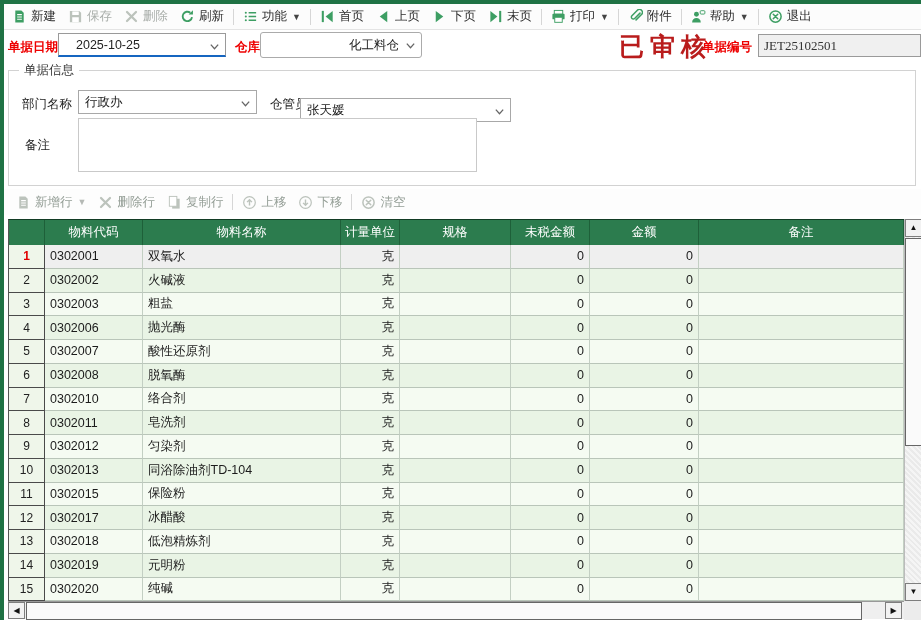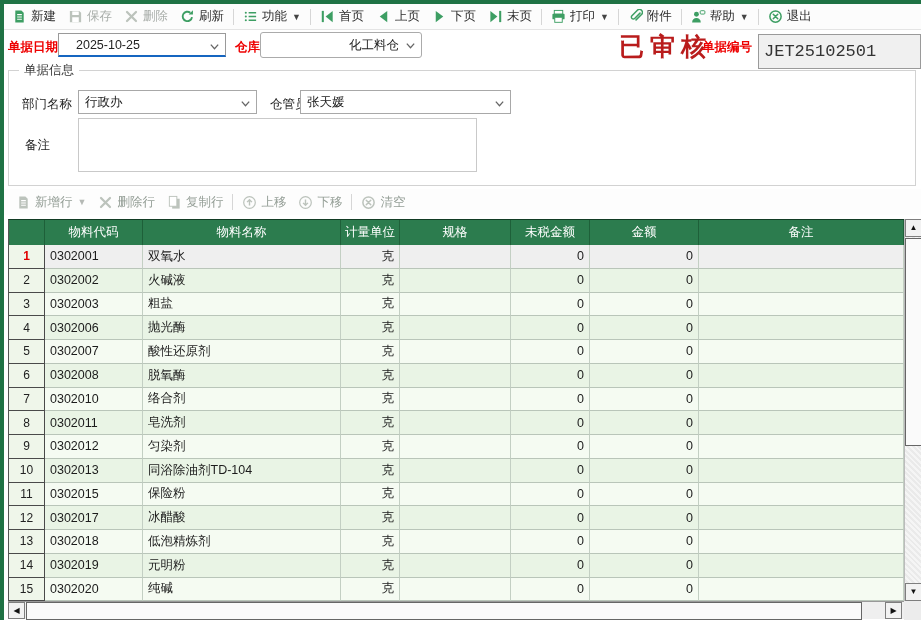--- a/index.html
+++ b/index.html
@@ -25,22 +25,22 @@
   
   .fieldrow{position:absolute;left:4px;top:30px;width:917px;height:30px;}
   .rlabel{position:absolute;color:#ee0000;font-weight:600;top:9px;}
   .combo{position:absolute;background:#fff;border:1px solid #9a9a9a;height:24px;top:3px;
     display:flex;align-items:center;padding:0 22px 0 17px;}
   .combo .chev{position:absolute;right:5px;top:7px;}
   .date-combo{left:54px;width:168px;border-bottom:2px solid #1565c0;}
   .wh-combo{left:256px;width:162px;border-radius:3px;border-color:#ababab;justify-content:flex-end;height:26px;top:2px;}
   .stamp{position:absolute;left:615px;top:0px;font-family:"DejaVu Serif",serif;font-weight:700;
     font-size:25px;color:#b91c1c;letter-spacing:6px;white-space:nowrap;}
-  .docno-input{position:absolute;left:754px;top:4px;width:163px;height:35px;background:#f0f0f0;
-    border:1px solid #9a9a9a;color:#333;font-family:Liberation Mono, monospace;font-size:17px;padding:0 5px;}
+  .docno-input{position:absolute;left:754px;top:4px;width:163px;height:23px;background:#f0f0f0;
+    border:1px solid #9a9a9a;color:#333;font-family:Liberation Serif, serif;font-size:13px;padding:0 5px;}
 
   
   .groupbox{position:absolute;left:8px;top:70px;width:908px;height:116px;border:1px solid #d2d2d2;}
   .groupbox .legend{position:absolute;left:10px;top:-9px;background:#fff;padding:0 5px;color:#333;}
   .blabel{position:absolute;color:#222;}
   .gcombo{position:absolute;background:#fff;border:1px solid #a8a8a8;height:24px;
     display:flex;align-items:center;padding:0 22px 0 6px;}
   .gcombo .chev{position:absolute;right:5px;top:7px;}
   .remark-area{position:absolute;left:69px;top:47px;width:399px;height:54px;border:1px solid #c9c9c9;
     resize:none;font-family:"Liberation Sans",sans-serif;font-size:12.5px;padding:3px;}
@@ -246,21 +246,21 @@
     <span class="blabel" style="left:13px;top:25px">部门名称</span>
     <div class="gcombo" style="left:69px;top:19px;width:179px">
       <span>行政办</span>
       <span class="chev">
           <svg class="icn" style="width:11px;height:11px" viewBox="0 0 12 12">
             <polyline points="2,4 6,8.5 10,4" fill="none" stroke="#666" stroke-width="1.4"></polyline>
           </svg>
         </span>
     </div>
     <span class="blabel" style="left:261px;top:25px">仓管员</span>
-    <div class="gcombo" style="left:291px;top:19px;width:211px">
+    <div class="gcombo" style="left:291px;top:27px;width:211px">
       <span>张天媛</span>
       <span class="chev">
           <svg class="icn" style="width:11px;height:11px" viewBox="0 0 12 12">
             <polyline points="2,4 6,8.5 10,4" fill="none" stroke="#666" stroke-width="1.4"></polyline>
           </svg>
         </span>
     </div>
     <span class="blabel" style="left:16px;top:66px">备注</span>
     <textarea class="remark-area" style=""></textarea>
   </div>

